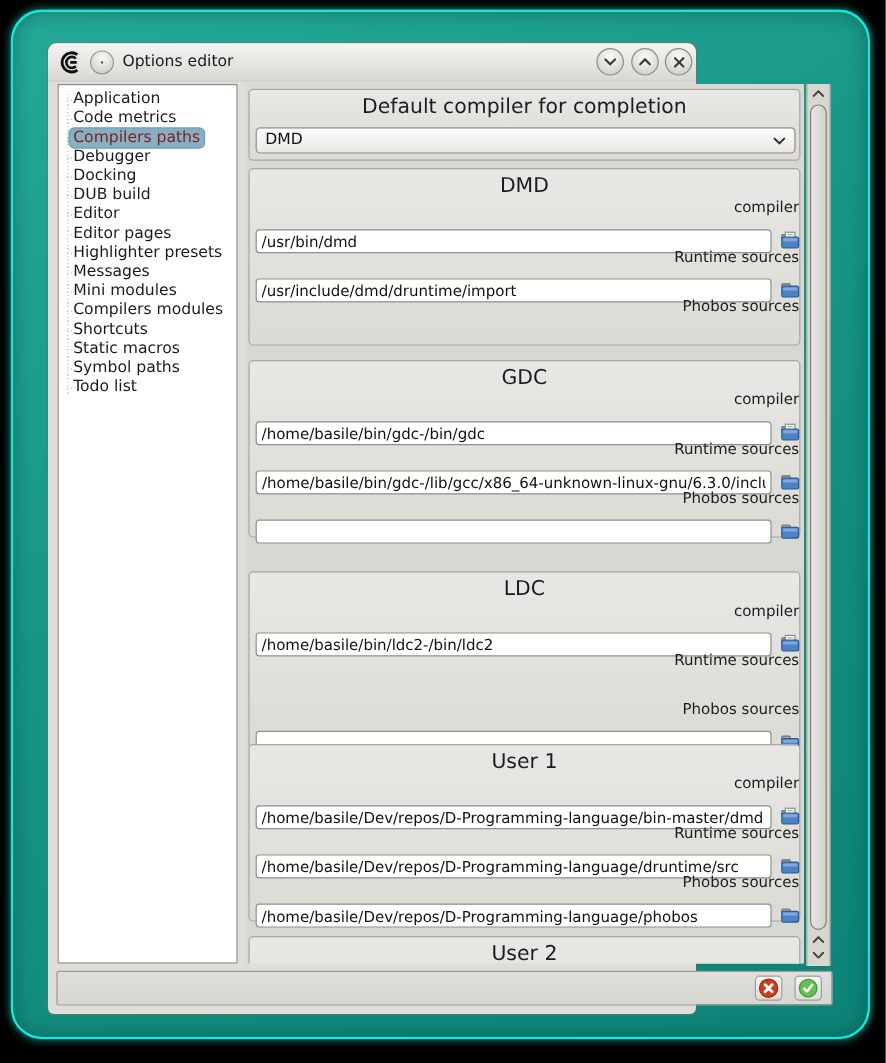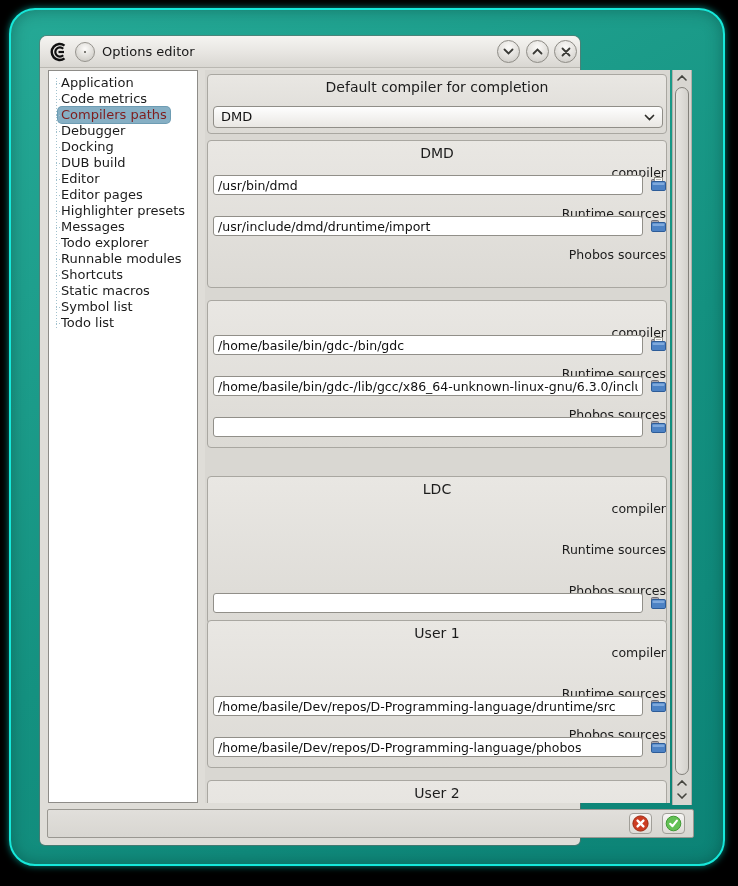--- a/index.html
+++ b/index.html
@@ -63,33 +63,33 @@
   
   .content{
     position:absolute;left:165px;top:34px;width:465px;height:733px;
     background:#d9d7d2;overflow:hidden;
   }
   .group{
     position:absolute;left:2px;width:460px;box-sizing:border-box;
     background:linear-gradient(#e9e7e3,#dcdad5);
     border:1px solid #a9a7a1;border-radius:4px;
   }
-  .group-title{position:absolute;top:4px;left:0;right:0;text-align:center;font-size:14px;color:#1c1c1c;}
+  .group-title{position:absolute;top:4px;left:0;right:0;text-align:center;font-size:17px;color:#1c1c1c;}
   #completion-group{top:4px;height:60px;}
   .cgroup{height:148px;}
   .combo{
     position:absolute;left:5px;top:31px;width:450px;height:22px;box-sizing:border-box;
     background:linear-gradient(#fefefe,#e9e7e3);border:1px solid #908e88;border-radius:4px;
     font-size:13px;line-height:20px;padding:0 24px 0 7px;color:#101010;cursor:default;
   }
   .combo .chev{position:absolute;right:7px;top:7px;}
   .rows{position:absolute;left:0;top:22px;right:0;}
   .frow{height:41px;position:relative;}
   .row-label{height:20px;line-height:20px;text-align:right;font-size:12.5px;color:#1c1c1c;}
-  .fieldwrap{position:absolute;left:5px;top:12px;right:0;height:20px;}
+  .fieldwrap{position:absolute;left:5px;top:28px;right:0;height:20px;}
   input.field{
     position:absolute;left:0;top:0;width:430px;height:20px;box-sizing:border-box;
     border:1px solid #918f89;border-radius:3px;background:#ffffff;
     font:12.5px "DejaVu Sans","Liberation Sans",sans-serif;padding:0 4px;color:#111;
   }
   .browse{
     position:absolute;left:435px;top:0;width:20px;height:20px;
     border:0;background:transparent;padding:0;cursor:default;
   }
   .icon-folder .page{display:none;}
@@ -176,33 +176,33 @@
           <div class="tree-item">
     <span class="tree-label">Editor pages</span>
   </div>
           <div class="tree-item">
     <span class="tree-label">Highlighter presets</span>
   </div>
           <div class="tree-item">
     <span class="tree-label">Messages</span>
   </div>
           <div class="tree-item">
-    <span class="tree-label">Todo explorer</span>
-  </div>
-          <div class="tree-item">
-    <span class="tree-label">Runnable modules</span>
+    <span class="tree-label">Mini modules</span>
+  </div>
+          <div class="tree-item">
+    <span class="tree-label">Compilers modules</span>
   </div>
           <div class="tree-item">
     <span class="tree-label">Shortcuts</span>
   </div>
           <div class="tree-item">
     <span class="tree-label">Static macros</span>
   </div>
           <div class="tree-item">
-    <span class="tree-label">Symbol list</span>
+    <span class="tree-label">Symbol paths</span>
   </div>
           <div class="tree-item">
     <span class="tree-label">Todo list</span>
   </div>
         </div>
     </div>
 
     <div class="content" id="content">
       <section class="group" id="completion-group">
         <div class="group-title">Default compiler for completion</div>
@@ -250,20 +250,21 @@
         </svg>
       </button>
     </div>
   </div>
             <div class="frow icon-folder">
     <div class="row-label">Phobos sources</div>
   </div>
           </div>
   </section>
         <section class="group cgroup" style="top: 230px;">
+    <div class="group-title">GDC</div>
     <div class="rows">
             <div class="frow icon-file">
     <div class="row-label">compiler</div>
     <div class="fieldwrap">
       <input class="field" type="text" spellcheck="false" value="/home/basile/bin/gdc-/bin/gdc" style="">
       <button class="browse">
         <svg width="19" height="19" viewBox="0 0 19 19">
           <rect x="2.5" y="4.5" width="7" height="4" rx="1" fill="#a7a5ad" stroke="#6f6d75"></rect>
           <g class="page">
             <rect x="5.5" y="2.5" width="8" height="7" fill="#fbfbf9" stroke="#908e86"></rect>
@@ -309,20 +310,34 @@
       </button>
     </div>
   </div>
           </div>
   </section>
         <section class="group cgroup" style="top: 390px; margin-top: 16px;">
     <div class="group-title">LDC</div>
     <div class="rows">
             <div class="frow icon-file">
     <div class="row-label">compiler</div>
+    <div class="fieldwrap">
+      <input class="field" type="text" spellcheck="false" value="/home/basile/bin/ldc2-/bin/ldc2" style="">
+      <button class="browse">
+        <svg width="19" height="19" viewBox="0 0 19 19">
+          <rect x="2.5" y="4.5" width="7" height="4" rx="1" fill="#a7a5ad" stroke="#6f6d75"></rect>
+          <g class="page">
+            <rect x="5.5" y="2.5" width="8" height="7" fill="#fbfbf9" stroke="#908e86"></rect>
+            <line x1="7" y1="4.5" x2="12" y2="4.5" stroke="#b9b7b1"></line>
+          </g>
+          <rect x="2.5" y="6.5" width="14" height="9" rx="1.3" fill="#4d82c4" stroke="#2d5c98"></rect>
+          <rect x="3.5" y="7.5" width="12" height="2.5" rx="1" fill="#7fa9dc"></rect>
+        </svg>
+      </button>
+    </div>
   </div>
             <div class="frow icon-folder">
     <div class="row-label">Runtime sources</div>
   </div>
             <div class="frow icon-folder">
     <div class="row-label">Phobos sources</div>
     <div class="fieldwrap">
       <input class="field" type="text" spellcheck="false" style="">
       <button class="browse">
         <svg width="19" height="19" viewBox="0 0 19 19">
@@ -337,20 +352,34 @@
       </button>
     </div>
   </div>
           </div>
   </section>
         <section class="group cgroup" style="top: 550px;">
     <div class="group-title">User 1</div>
     <div class="rows">
             <div class="frow icon-file">
     <div class="row-label">compiler</div>
+    <div class="fieldwrap">
+      <input class="field" type="text" spellcheck="false" value="/home/basile/Dev/repos/D-Programming-language/bin-master/dmd" style="">
+      <button class="browse">
+        <svg width="19" height="19" viewBox="0 0 19 19">
+          <rect x="2.5" y="4.5" width="7" height="4" rx="1" fill="#a7a5ad" stroke="#6f6d75"></rect>
+          <g class="page">
+            <rect x="5.5" y="2.5" width="8" height="7" fill="#fbfbf9" stroke="#908e86"></rect>
+            <line x1="7" y1="4.5" x2="12" y2="4.5" stroke="#b9b7b1"></line>
+          </g>
+          <rect x="2.5" y="6.5" width="14" height="9" rx="1.3" fill="#4d82c4" stroke="#2d5c98"></rect>
+          <rect x="3.5" y="7.5" width="12" height="2.5" rx="1" fill="#7fa9dc"></rect>
+        </svg>
+      </button>
+    </div>
   </div>
             <div class="frow icon-folder">
     <div class="row-label">Runtime sources</div>
     <div class="fieldwrap">
       <input class="field" type="text" spellcheck="false" value="/home/basile/Dev/repos/D-Programming-language/druntime/src" style="">
       <button class="browse">
         <svg width="19" height="19" viewBox="0 0 19 19">
           <rect x="2.5" y="4.5" width="7" height="4" rx="1" fill="#a7a5ad" stroke="#6f6d75"></rect>
           <g class="page">
             <rect x="5.5" y="2.5" width="8" height="7" fill="#fbfbf9" stroke="#908e86"></rect>

